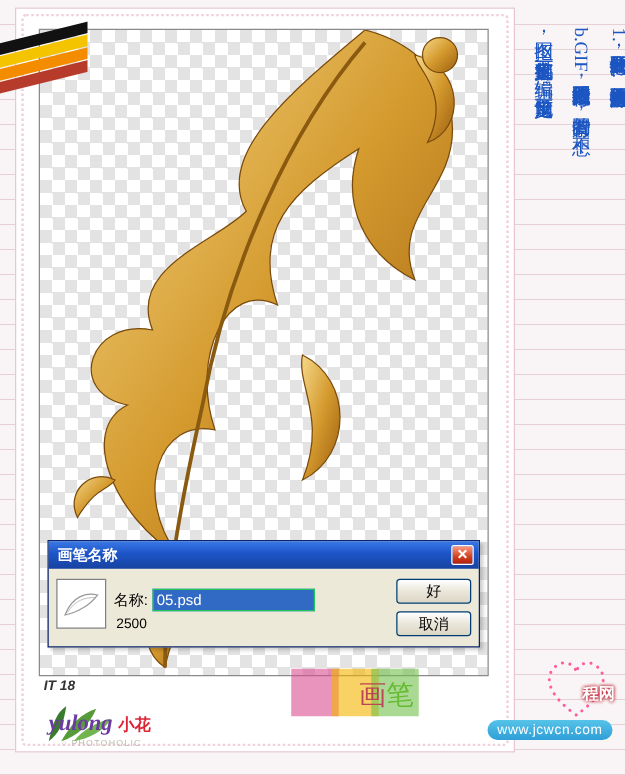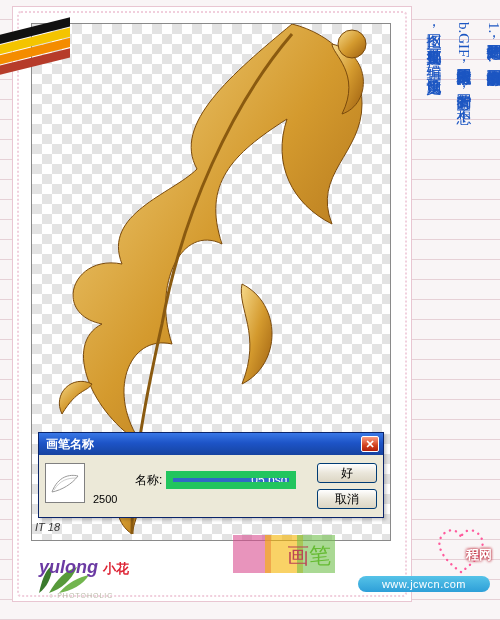--- a/index.html
+++ b/index.html
@@ -96,53 +96,53 @@
     width: 40px; height: 40px;
     background: #fff;
     border: 1px solid #808080;
     display: flex; align-items: center; justify-content: center;
     flex-direction: column;
     font-size: 9px; color: #555;
   }
   .thumb svg { opacity:.6; }
   .fields { flex: 1; padding-top: 8px; }
   .field-row { display:flex; align-items:center; gap:4px; margin-bottom:4px; }
-  .field-row label { white-space: nowrap; margin-left: 44px; }
+  .field-row label { white-space: nowrap; }
   .text-input {
     width: 130px; height: 18px;
-    border: 7px solid #22c55e;
+    border: 1px solid #22c55e;
     background: #fff;
     padding: 0 2px;
-    font-family: inherit; font-size: 12px; text-align: right;
+    font-family: inherit; font-size: 12px;
   }
   .text-input.selected {
     background: #316ac5; color:#fff;
   }
   .numval { font-size: 11px; color:#000; padding-left:2px;}
   .dlg-right { display:flex; flex-direction:column; gap:6px; width:60px;}
   .win-btn {
     height: 20px;
     border: 1px solid #003c74;
     background: linear-gradient(#fff,#eae6da 50%,#dcd6c4);
     border-radius: 3px;
     font-size: 12px;
     cursor: pointer;
     color:#000;
   }
   .tag-label {
-    position: absolute; left: 22px; bottom: 68px;
-    font-size: 11px; font-style: italic; font-weight: normal;
+    position: absolute; left: 22px; bottom: 46px;
+    font-size: 11px; font-style: italic; font-weight: bold;
     color:#333;
   }
 
   
   .yulong {
     position: absolute;
-    left: 26px; bottom: 23px;
-    font-family: Liberation Sans, sans-serif;
+    left: 26px; bottom: 12px;
+    font-family: Liberation Serif, serif;
     font-weight: bold;
     font-style: italic;
     font-size: 18px;
     color: #6b3aa3;
     z-index: 3;
   }
   .yulong .sub { font-size:13px; color:#d23; font-style:normal;}
   .grass { position:absolute; left:20px; bottom:6px; z-index:3; }
   .sq {
     position:absolute; bottom:28px;
@@ -191,21 +191,21 @@
     font-size:13px; color:#fff;
     text-shadow: 0 0 3px #b23,0 0 3px #b23;
     font-weight:bold;
   }
   .site-badge {
     position:absolute; right:10px; bottom:28px; z-index:6;
     background: linear-gradient(#56c3e8,#2e9fd8);
     color:#fff;
     font-family: Arial, sans-serif;
     font-size: 11px;
-    padding: 2px 24px;
+    padding: 2px 8px;
     border-radius: 8px;
     letter-spacing:.5px;
     margin-top:16px;
   }
 </style>
 </head>
 <body>
 
 <div class="paper-lines"></div>
 

